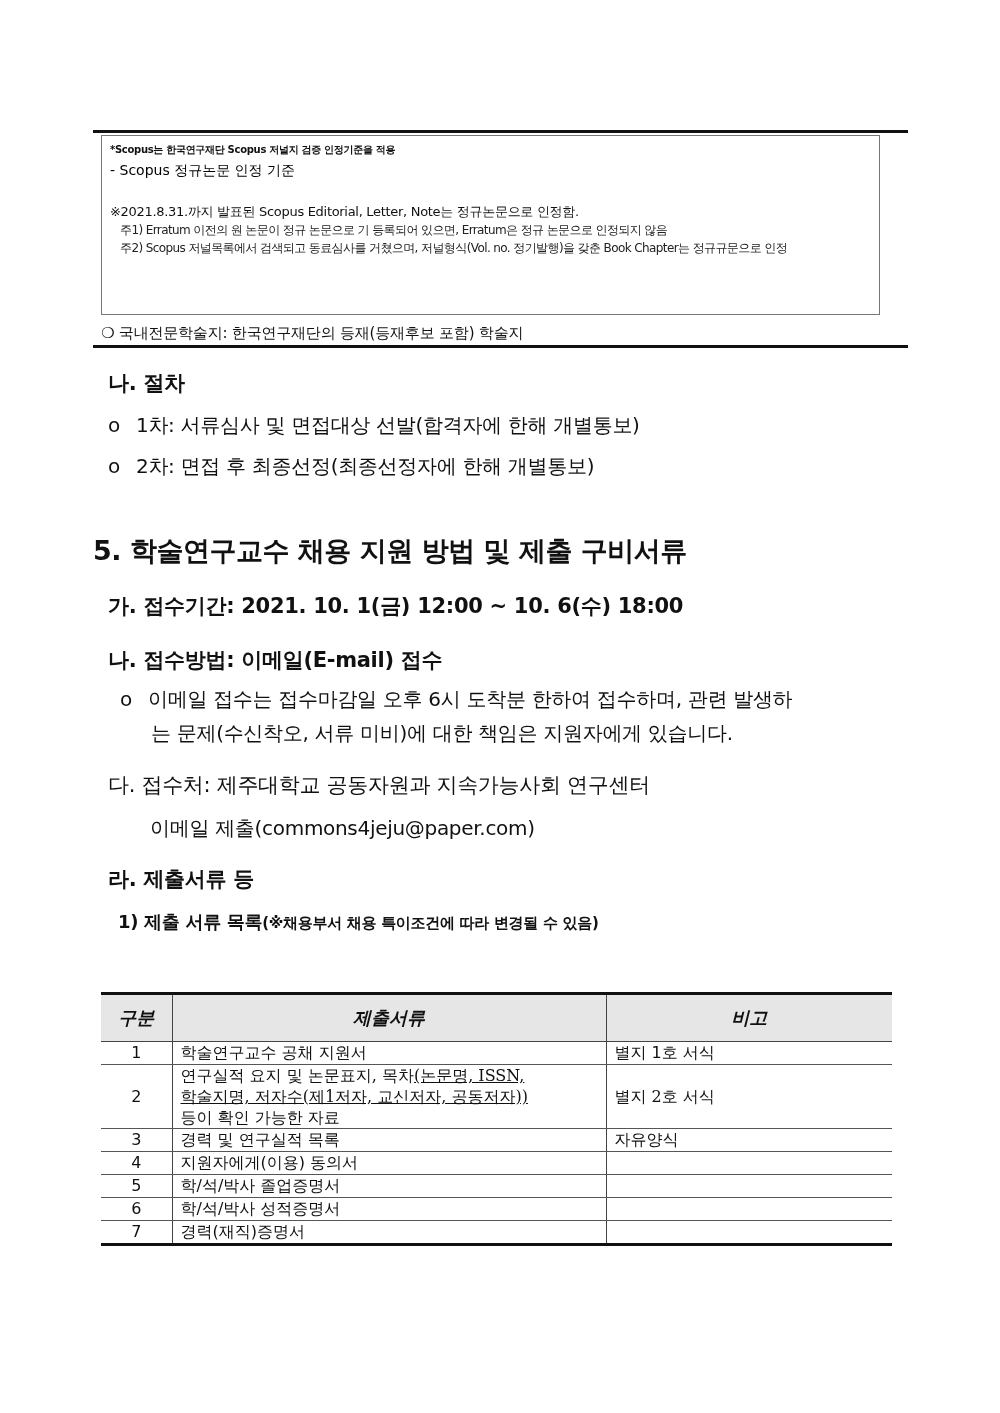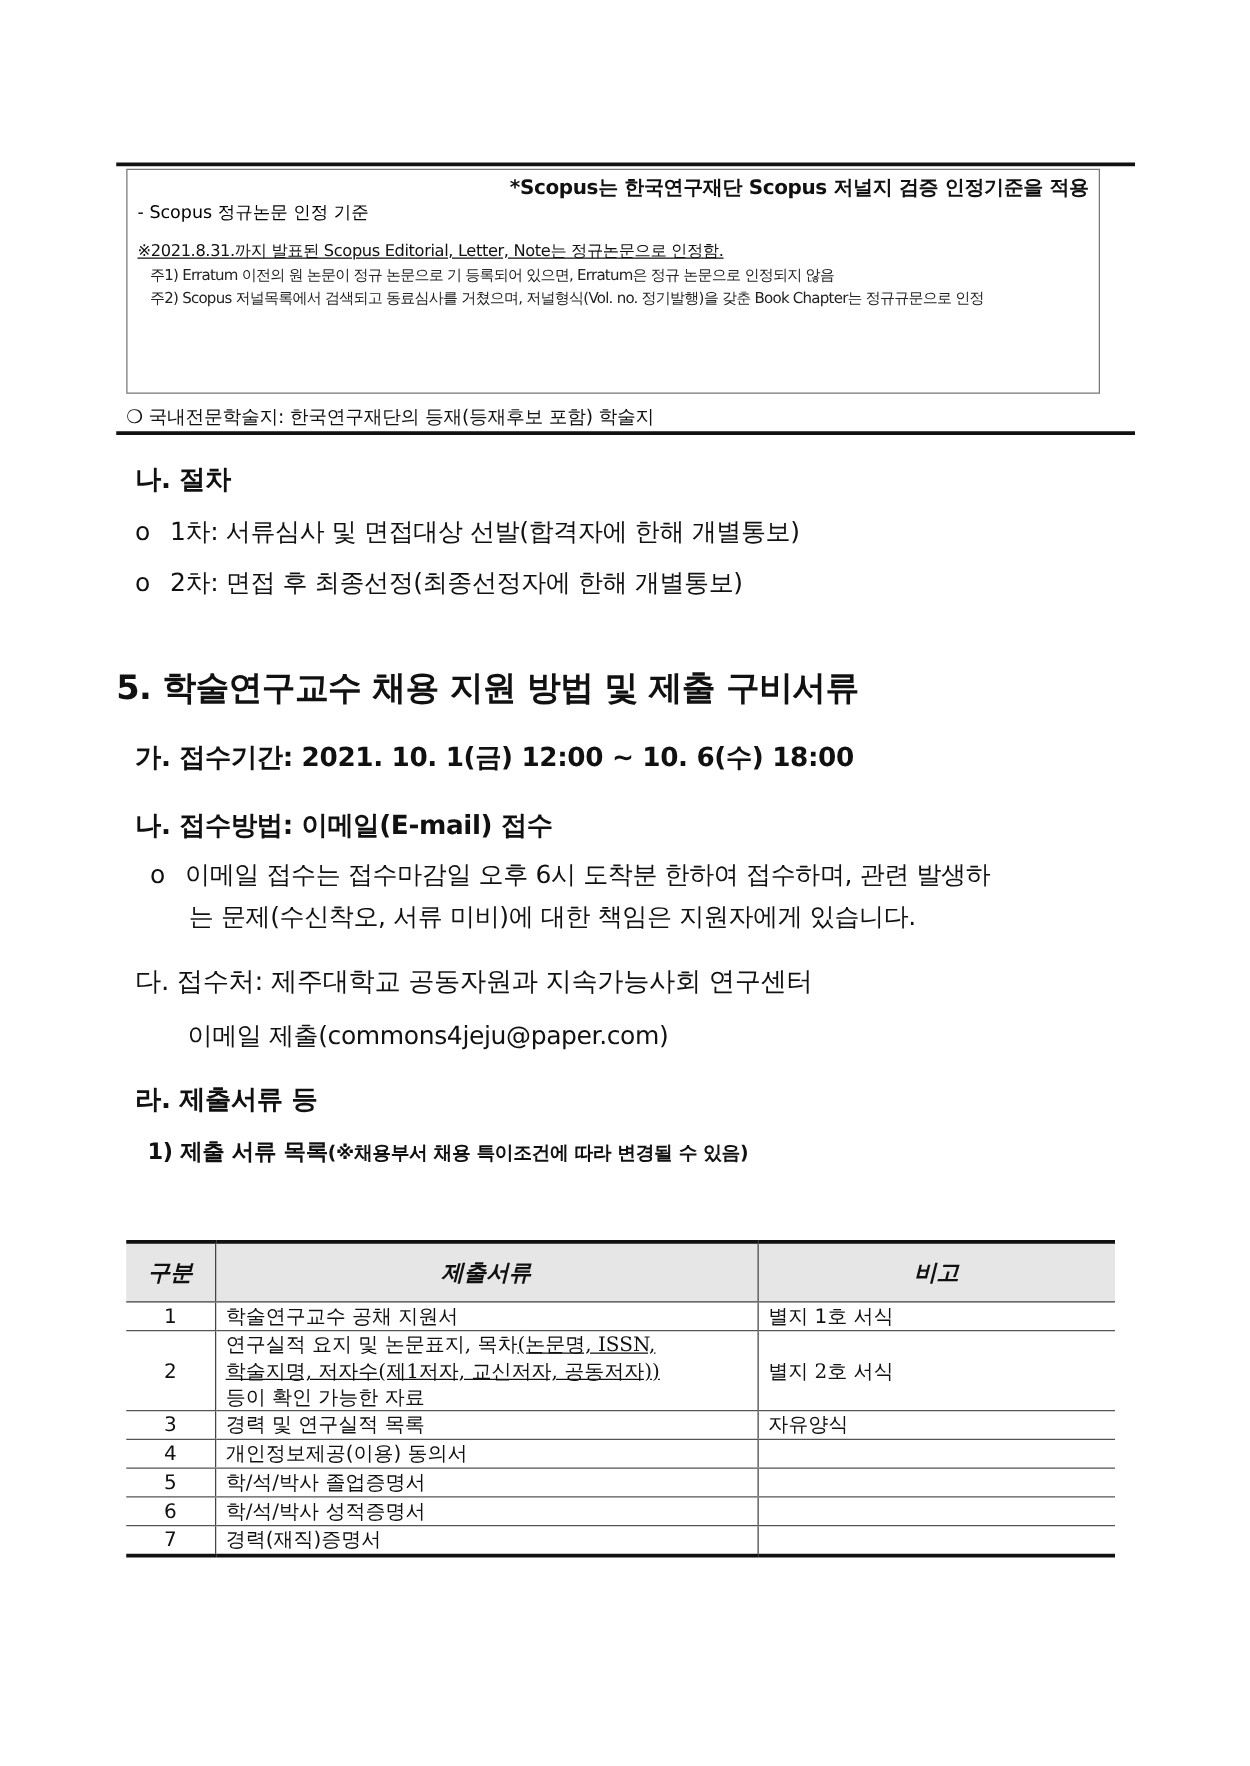--- a/index.html
+++ b/index.html
@@ -2,29 +2,29 @@
 <html><head>
 <meta charset="utf-8">
 <style>
   * { box-sizing: border-box; margin: 0; padding: 0; }
   html, body { width: 1000px; height: 1413px; background: #ffffff; }
   body { position: relative; font-family: "DejaVu Sans", "Liberation Sans", sans-serif; color: #111; overflow: hidden; }
 
   
   .top-rule { position: absolute; left: 93px; top: 130px; width: 815px; height: 3px; background: #111; }
   .scopus-box { position: absolute; left: 101px; top: 135px; width: 779px; height: 180px; border: 1px solid #777; padding: 4px 8px; }
-  .scopus-title { font-size: 16px; font-weight: bold; line-height: 20px; letter-spacing: -0.3px; text-align: right; }
+  .scopus-title { font-size: 10px; font-weight: bold; line-height: 20px; letter-spacing: -0.3px; }
   .scopus-sub { font-size: 14px; line-height: 20px; color: #000000; }
   .doc-type-table { margin-top: 4px; width: 100%; border-collapse: collapse; font-size: 12px; letter-spacing: -0.6px; color: #222; }
   .doc-type-table td { border: 1px dashed #333; padding: 1px 6px; vertical-align: middle; line-height: 15px; }
   .doc-type-table td.left { width: 340px; }
   .doc-type-table tr.r1 td { height: 22px; }
   .doc-type-table tr.r2 td { height: 31px; }
   .doc-type-table sup { font-size: 9px; }
-  .scopus-note { margin-top: 8px; font-size: 13px; line-height: 19px; letter-spacing: -0.3px; text-decoration: underline; }
+  .scopus-note { margin-top: 18px; font-size: 13px; line-height: 19px; letter-spacing: -0.3px; }
   .scopus-foot { font-size: 12px; line-height: 18px; padding-left: 10px; letter-spacing: -0.6px; color: #222; }
 
   .domestic-line { position: absolute; left: 101px; top: 322px; font-size: 15px; letter-spacing: -0.2px; line-height: 22px; }
   .bottom-rule { position: absolute; left: 93px; top: 345px; width: 815px; height: 3px; background: #111; }
 
   
   .h-sub { position: absolute; font-size: 21px; font-weight: bold; line-height: 30px; letter-spacing: -0.3px; }
   .para { position: absolute; font-size: 20px; line-height: 30px; letter-spacing: -0.3px; }
   .bullet { display: inline-block; width: 28px; }
   .h-main { position: absolute; left: 93px; top: 532px; font-size: 27px; font-weight: bold; line-height: 38px; letter-spacing: -0.5px; }
@@ -107,21 +107,21 @@
       </td>
       <td style="font-family:'DejaVu Serif','Liberation Serif',serif;">별지 2호 서식</td>
     </tr>
     <tr>
       <td>3</td>
       <td class="doc">경력 및 연구실적 목록</td>
       <td>자유양식</td>
     </tr>
     <tr>
       <td>4</td>
-      <td class="doc">개인정보제공(이용) 동의서</td>
+      <td class="doc">지원자에게(이용) 동의서</td>
       <td></td>
     </tr>
     <tr>
       <td>5</td>
       <td class="doc">학/석/박사 졸업증명서</td>
       <td></td>
     </tr>
     <tr>
       <td>6</td>
       <td class="doc">학/석/박사 성적증명서</td>

